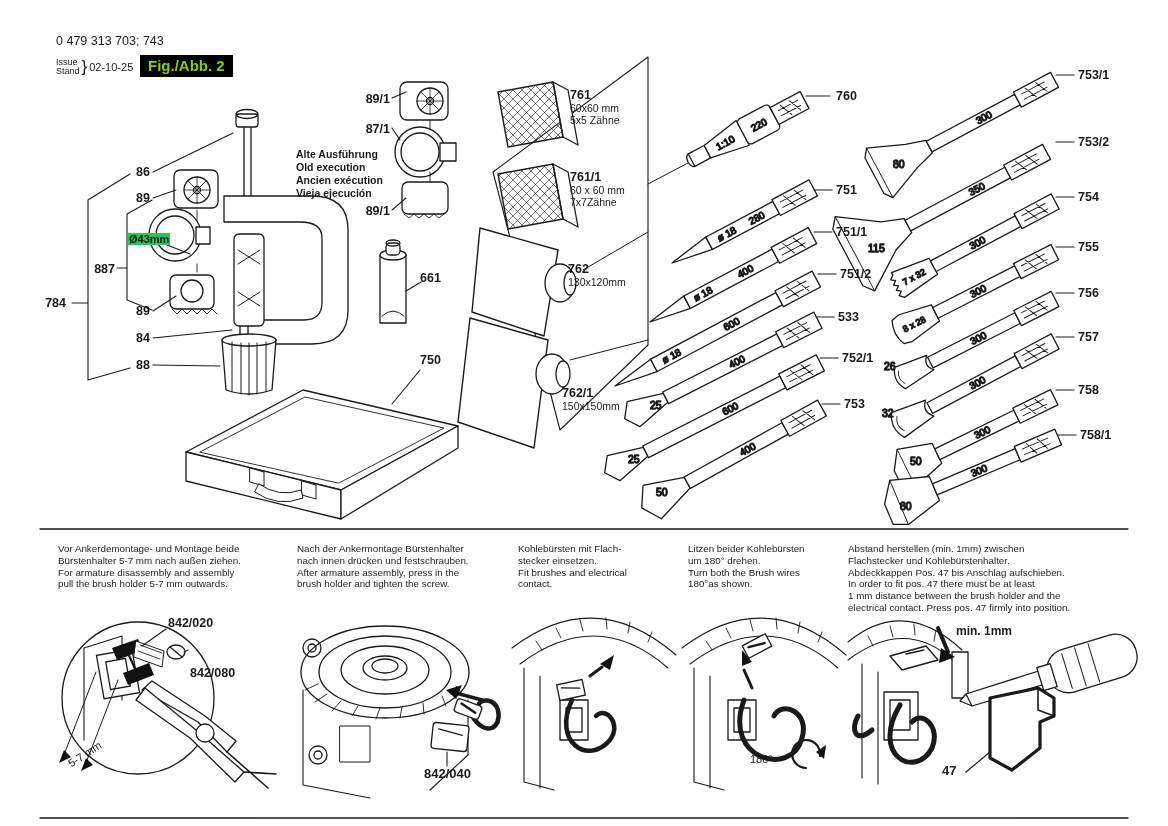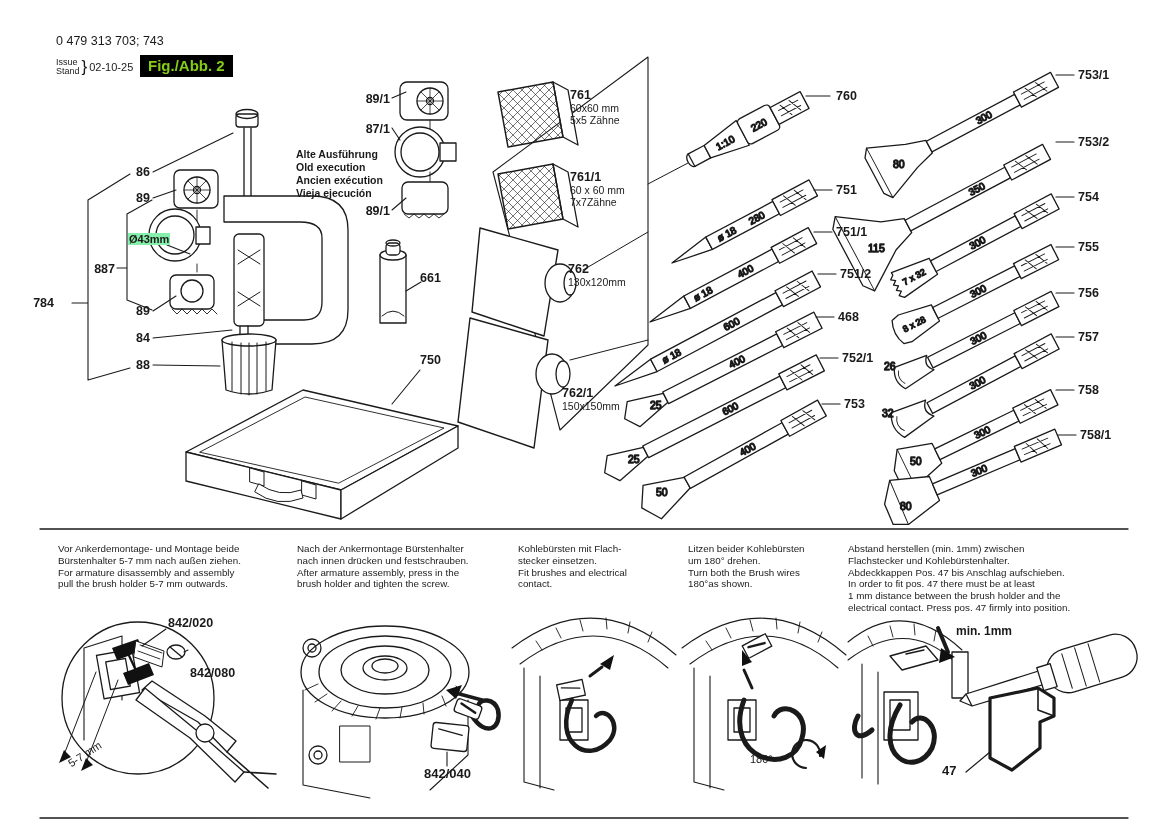--- a/index.html
+++ b/index.html
@@ -369,23 +369,23 @@
     <div class="tiny">Issue</div>
     <div class="tiny">Stand</div>
   </div>
   <div style="font-size:17px;margin:0 2px;">}</div>
   <div style="font-size:11px;">02-10-25</div>
 </div>
 <div class="abs badge" style="left:140px;top:55px;">Fig./Abb. 2</div>
 
 <div class="abs ref ra" style="left:102px;top:165px;">86</div>
 <div class="abs ref ra" style="left:102px;top:191px;">89</div>
-<div class="abs" style="left:128px;top:233px;font-weight:bold;font-size:11px;background:#86efac;padding:0 1px;">Ø43mm</div>
+<div class="abs" style="left:128px;top:233px;font-weight:bold;font-size:11px;background:#22c55e;padding:0 1px;">Ø43mm</div>
 <div class="abs ref ra" style="left:67px;top:262px;">887</div>
-<div class="abs ref ra" style="left:6px;top:296px;">784</div>
+<div class="abs ref ra" style="left:18px;top:296px;">784</div>
 <div class="abs ref ra" style="left:102px;top:304px;">89</div>
 <div class="abs ref ra" style="left:102px;top:331px;">84</div>
 <div class="abs ref ra" style="left:102px;top:358px;">88</div>
 
 <div class="abs ref ra" style="left:342px;top:92px;">89/1</div>
 <div class="abs ref ra" style="left:342px;top:122px;">87/1</div>
 <div class="abs note" style="left:296px;top:148px;">
   <div>Alte Ausführung</div>
   <div>Old execution</div>
   <div>Ancien exécution</div>
@@ -411,21 +411,21 @@
   <div class="ref">762/1</div>
   <div class="sz">150x150mm</div>
 </div>
 <div class="abs ref" style="left:420px;top:271px;">661</div>
 <div class="abs ref" style="left:420px;top:353px;">750</div>
 
 <div class="abs ref" style="left:836px;top:89px;">760</div>
 <div class="abs ref" style="left:836px;top:183px;">751</div>
 <div class="abs ref" style="left:836px;top:225px;">751/1</div>
 <div class="abs ref" style="left:840px;top:267px;">751/2</div>
-<div class="abs ref" style="left:838px;top:310px;">468</div>
+<div class="abs ref" style="left:838px;top:310px;">533</div>
 <div class="abs ref" style="left:842px;top:351px;">752/1</div>
 <div class="abs ref" style="left:844px;top:397px;">753</div>
 
 <div class="abs ref" style="left:1078px;top:68px;">753/1</div>
 <div class="abs ref" style="left:1078px;top:135px;">753/2</div>
 <div class="abs ref" style="left:1078px;top:190px;">754</div>
 <div class="abs ref" style="left:1078px;top:240px;">755</div>
 <div class="abs ref" style="left:1078px;top:286px;">756</div>
 <div class="abs ref" style="left:1078px;top:330px;">757</div>
 <div class="abs ref" style="left:1078px;top:383px;">758</div>

